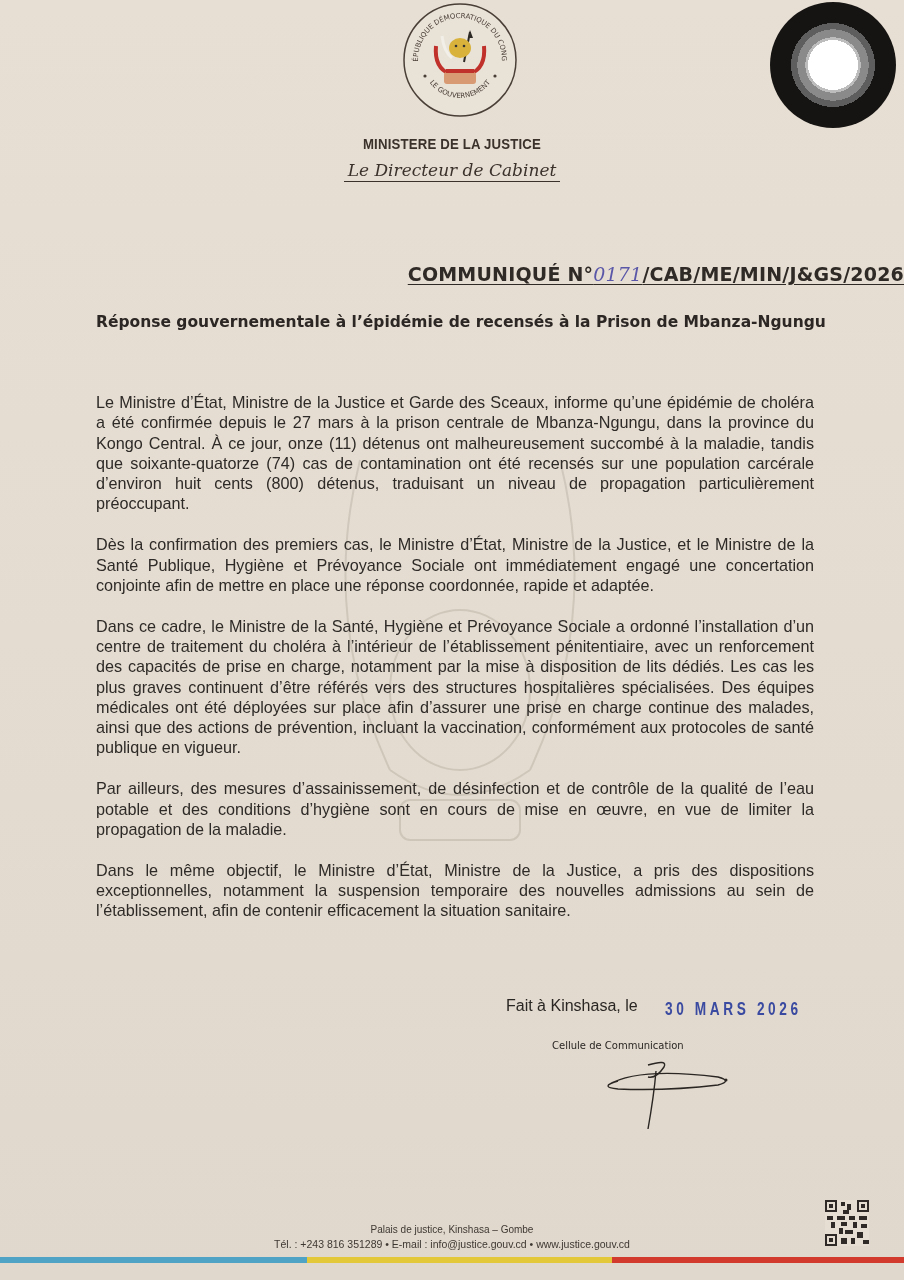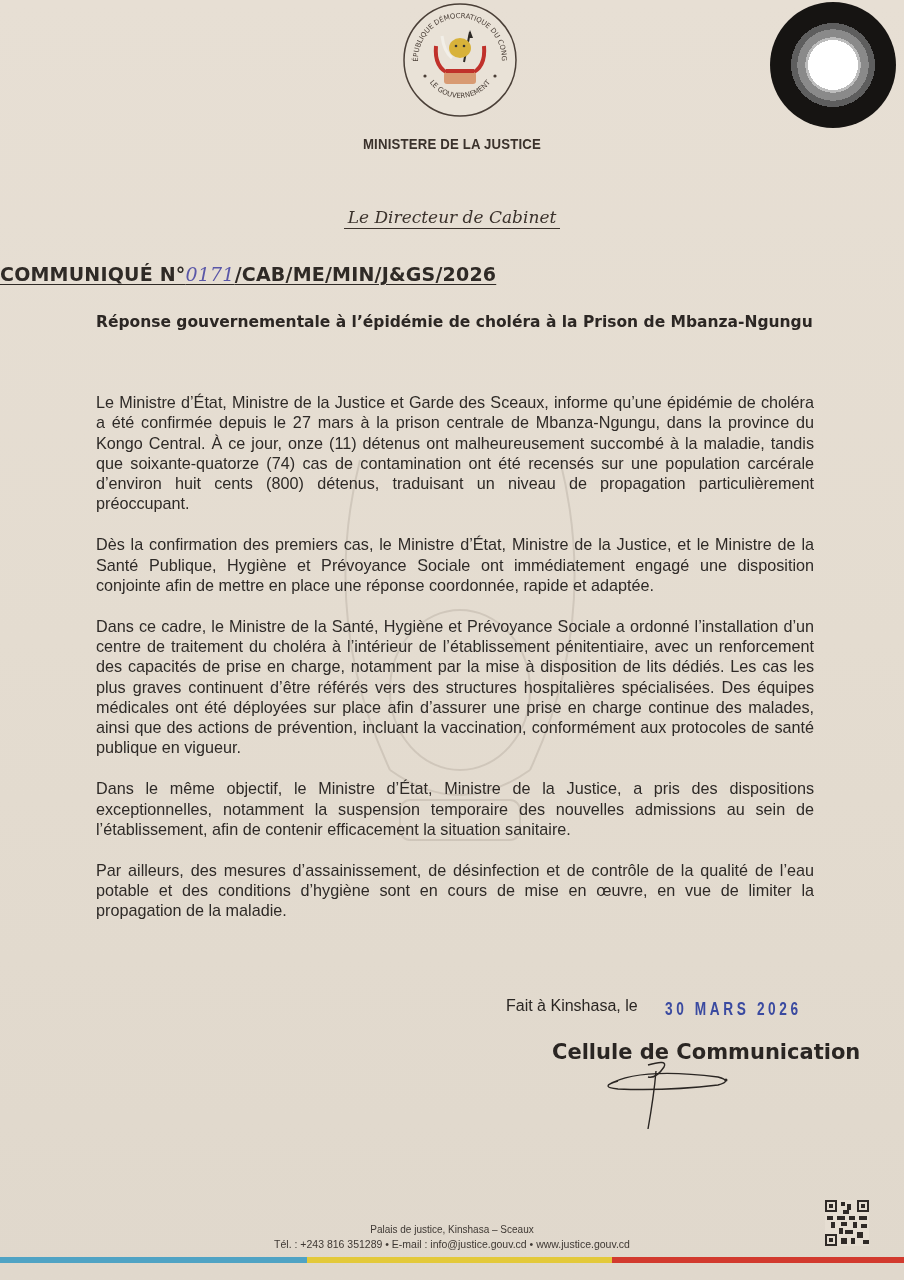--- a/index.html
+++ b/index.html
@@ -23,25 +23,25 @@
   }
   .ministry {
     position: absolute; left: 0; width: 904px; top: 135px; text-align: center;
     font-family: "Liberation Sans", sans-serif; font-weight: bold;
     font-size: 15px; letter-spacing: 0.2px; color: #3b322c;
     transform: scaleX(0.88);
   }
   .cabinet {
     position: absolute; left: 0; width: 904px; top: 160px; text-align: center;
     font-family: "DejaVu Serif", serif; font-style: italic;
-    font-size: 17px; color: #3b322c; margin-top: 47px;
+    font-size: 17px; color: #3b322c;
   }
   .cabinet span { border-bottom: 1px solid #3b322c; padding: 0 4px 1px; }
   .title {
-    position: absolute; left: 0; width: 904px; top: 263px; text-align: left;
+    position: absolute; left: 0; width: 904px; top: 263px; text-align: right;
     font-family: "DejaVu Sans", sans-serif; font-weight: bold; font-size: 19px;
     color: #2f2a26; letter-spacing: 0.2px;
   }
   .title .u { text-decoration: underline; text-underline-offset: 3px; }
   .title .hand { color: #5a57a8; font-family: "DejaVu Serif", serif; font-style: italic; font-weight: normal; }
   .subtitle {
     position: absolute; left: 96px; top: 313px;
     font-weight: bold; font-size: 15.5px; color: #2c2724;
   }
   .body {
@@ -52,21 +52,21 @@
   .body p { margin: 0 0 20.5px 0; }
   .sign-date {
     position: absolute; left: 506px; top: 997px; font-family: "Liberation Sans", sans-serif; font-size: 16px; text-align: right;
   }
   .stamp {
     position: absolute; left: 665px; top: 998px; color: #3a4aa0;
     font-family: "Liberation Sans", sans-serif; font-size: 19px; letter-spacing: 5px;
     transform: scaleX(0.72); transform-origin: left top; font-weight: bold;
   }
   .cell {
-    position: absolute; left: 552px; top: 1040px; font-weight: bold; font-size: 21px; color: #2a2623;
+    position: absolute; left: 552px; top: 1040px; font-weight: normal; font-size: 10px; color: #2a2623;
   }
   .signature { position: absolute; left: 598px; top: 1055px; width: 140px; height: 80px; }
   .footer-addr {
     position: absolute; left: 0; width: 904px; top: 1224px; text-align: center;
     font-family: "Liberation Sans", sans-serif; font-size: 10px; color: #3e3833;
   }
   .footer-contact {
     position: absolute; left: 0; width: 904px; top: 1238px; text-align: center;
     font-family: "Liberation Sans", sans-serif; font-size: 10.5px; color: #3e3833;
   }
@@ -117,44 +117,44 @@
 
   <div class="camera-hole"></div>
 
   <div class="ministry">MINISTERE DE LA JUSTICE</div>
   <div class="cabinet"><span>Le Directeur de Cabinet</span></div>
 
   <div class="title">
     <span class="u"><span>COMMUNIQUÉ N°</span><span class="hand">0171</span><span>/CAB/ME/MIN/J&amp;GS/2026</span></span>
   </div>
 
-  <div class="subtitle">Réponse gouvernementale à l’épidémie de choléra à la Prison de Mbanza-Ngungu</div>
+  <div class="subtitle">Réponse gouvernementale à l’épidémie de recensés à la Prison de Mbanza-Ngungu</div>
 
   <div class="body">
     <p>Le Ministre d’État, Ministre de la Justice et Garde des Sceaux, informe qu’une épidémie de choléra a été confirmée depuis le 27 mars à la prison centrale de Mbanza-Ngungu, dans la province du Kongo Central. À ce jour, onze (11) détenus ont malheureusement succombé à la maladie, tandis que soixante-quatorze (74) cas de contamination ont été recensés sur une population carcérale d’environ huit cents (800) détenus, traduisant un niveau de propagation particulièrement préoccupant.</p>
-    <p>Dès la confirmation des premiers cas, le Ministre d’État, Ministre de la Justice, et le Ministre de la Santé Publique, Hygiène et Prévoyance Sociale ont immédiatement engagé une disposition conjointe afin de mettre en place une réponse coordonnée, rapide et adaptée.</p>
+    <p>Dès la confirmation des premiers cas, le Ministre d’État, Ministre de la Justice, et le Ministre de la Santé Publique, Hygiène et Prévoyance Sociale ont immédiatement engagé une concertation conjointe afin de mettre en place une réponse coordonnée, rapide et adaptée.</p>
     <p>Dans ce cadre, le Ministre de la Santé, Hygiène et Prévoyance Sociale a ordonné l’installation d’un centre de traitement du choléra à l’intérieur de l’établissement pénitentiaire, avec un renforcement des capacités de prise en charge, notamment par la mise à disposition de lits dédiés. Les cas les plus graves continuent d’être référés vers des structures hospitalières spécialisées. Des équipes médicales ont été déployées sur place afin d’assurer une prise en charge continue des malades, ainsi que des actions de prévention, incluant la vaccination, conformément aux protocoles de santé publique en vigueur.</p>
+    <p>Par ailleurs, des mesures d’assainissement, de désinfection et de contrôle de la qualité de l’eau potable et des conditions d’hygiène sont en cours de mise en œuvre, en vue de limiter la propagation de la maladie.</p>
     <p>Dans le même objectif, le Ministre d’État, Ministre de la Justice, a pris des dispositions exceptionnelles, notamment la suspension temporaire des nouvelles admissions au sein de l’établissement, afin de contenir efficacement la situation sanitaire.</p>
-    <p>Par ailleurs, des mesures d’assainissement, de désinfection et de contrôle de la qualité de l’eau potable et des conditions d’hygiène sont en cours de mise en œuvre, en vue de limiter la propagation de la maladie.</p>
   </div>
 
   <div class="sign-date">Fait à Kinshasa, le</div>
   <div class="stamp">30 MARS 2026</div>
   <div class="cell">Cellule de Communication</div>
 
   <svg class="signature" viewBox="0 0 140 80">
     <g fill="none" stroke="#2a2623" stroke-width="1.4">
       <path d="M50 10 Q70 4 66 12 Q58 24 50 22"></path>
       <path d="M10 30 Q40 12 120 22 Q135 26 120 30 Q70 36 20 34 Q0 32 20 26"></path>
       <path d="M58 16 Q56 40 50 74"></path>
       <circle cx="128" cy="25" r="0.8" fill="#2a2623"></circle>
     </g>
   </svg>
 
-  <div class="footer-addr">Palais de justice, Kinshasa – Sceaux</div>
+  <div class="footer-addr">Palais de justice, Kinshasa – Gombe</div>
   <div class="footer-contact">Tél. : +243 816 351289 • E-mail : info@justice.gouv.cd • www.justice.gouv.cd</div>
 
   <svg class="qr" viewBox="0 0 22 23">
     <rect width="22" height="23" fill="#e6ded2"></rect>
     <g fill="#2f2a27">
       <rect x="0" y="0" width="6" height="6"></rect>
         <rect x="1" y="1" width="4" height="4" fill="#e6ded2"></rect>
         <rect x="2" y="2" width="2" height="2"></rect>
       <rect x="16" y="0" width="6" height="6"></rect>
         <rect x="17" y="1" width="4" height="4" fill="#e6ded2"></rect>

